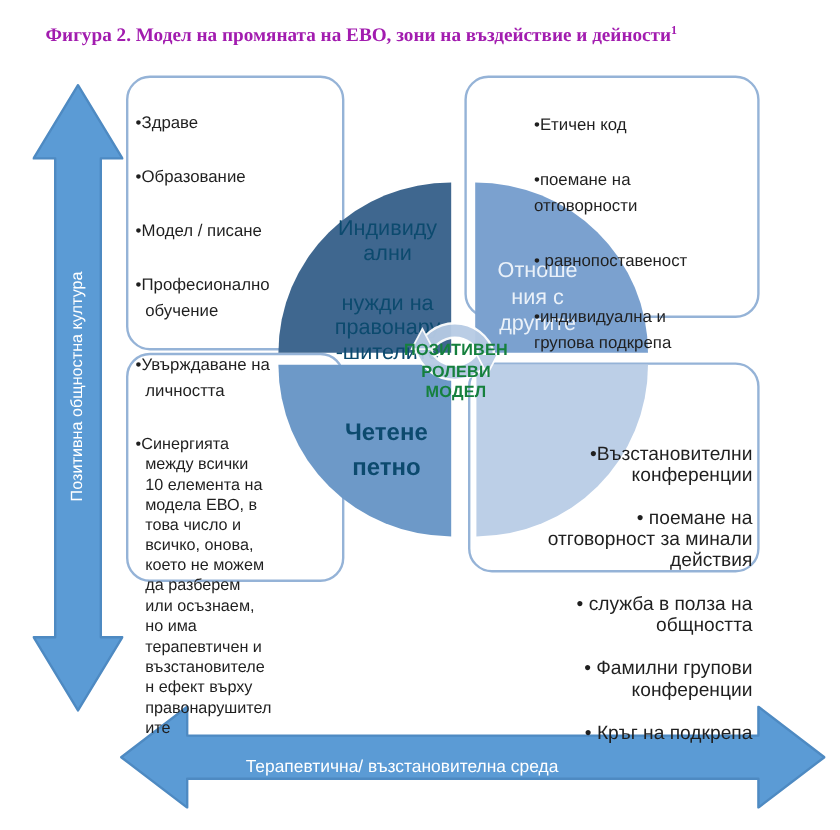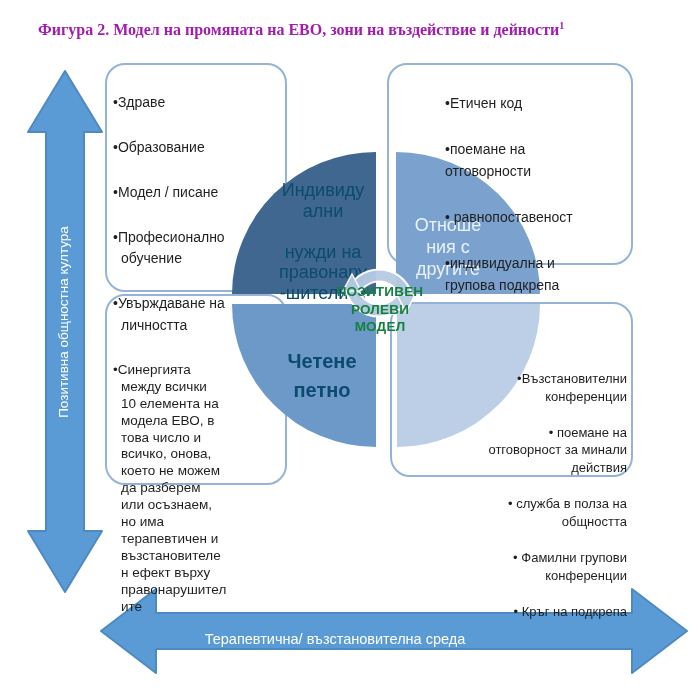--- a/index.html
+++ b/index.html
@@ -16,21 +16,21 @@
   .rbox{position:absolute;border:2px solid #95b3d7;border-radius:20px;background:#fff;z-index:1;}
   #box-tl{left:105px;top:63px;width:178px;height:225px;}
   #box-tr{left:387px;top:63px;width:242px;height:198px;}
   #box-bl{left:105px;top:294px;width:178px;height:187px;}
   #box-br{left:390px;top:302px;width:239px;height:171px;}
   
   .btxt{position:absolute;z-index:6;white-space:pre-line;}
   #txt-tl{left:113px;top:70px;width:160px;font-size:14px;line-height:21.5px;text-align:left;}
   #txt-tr{left:445px;top:70px;width:178px;font-size:14px;line-height:22px;text-align:left;}
   #txt-bl{left:113px;top:345px;width:160px;font-size:13.5px;line-height:16.9px;text-align:left;}
-  #txt-br{left:400px;top:353px;width:227px;font-size:13px;line-height:17.3px;text-align:right;}
+  #txt-br{left:400px;top:353px;width:227px;font-size:16px;line-height:17.3px;text-align:right;}
   .item{margin:0 0 2px 0;}
   .hang{padding-left:8px;text-indent:-8px;}
   
   .quad{position:absolute;z-index:2;}
   #quadrant-top-left{left:232px;top:152px;width:144px;height:142px;border-radius:100% 0 0 0;}
   #quadrant-top-right{left:396px;top:152px;width:144px;height:142px;border-radius:0 100% 0 0;}
   #quadrant-bottom-left{left:232px;top:304px;width:144px;height:143px;border-radius:0 0 0 100%;}
   #quadrant-bottom-right{left:397px;top:304px;width:143px;height:143px;border-radius:0 0 100% 0;}
   .qlabel{position:absolute;z-index:3;text-align:center;white-space:pre-line;color:#0c4a6e;}
   #qlabel-tl{left:248px;top:180px;width:150px;font-size:18px;line-height:20.5px;}

